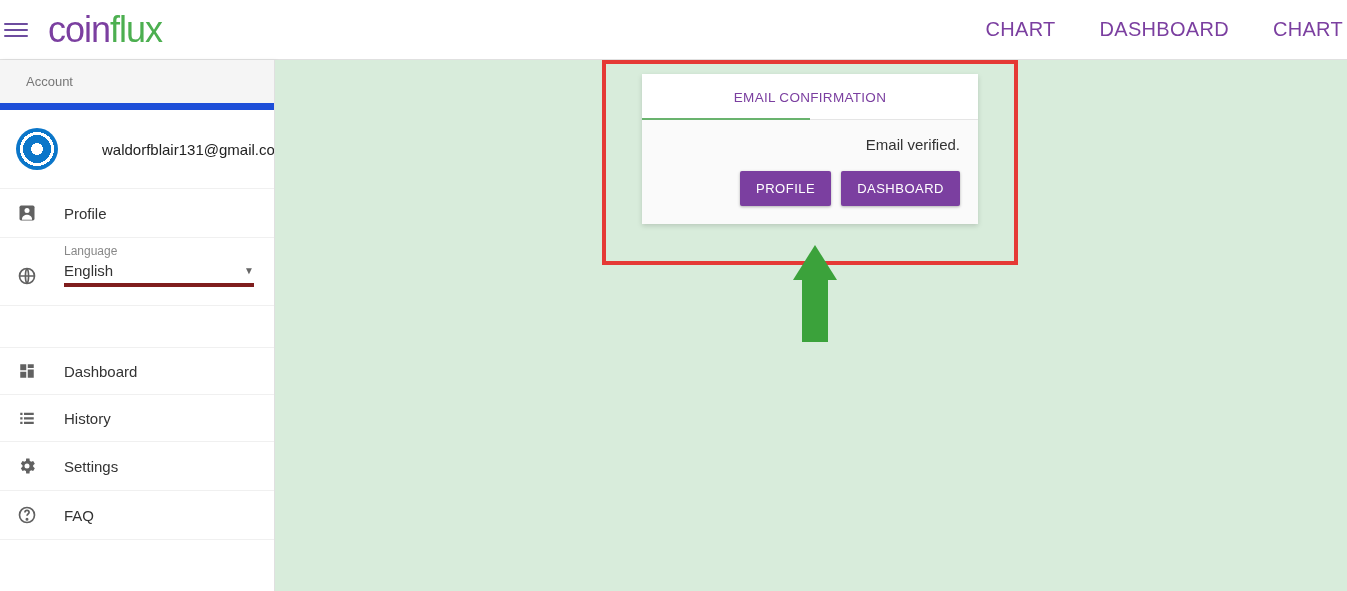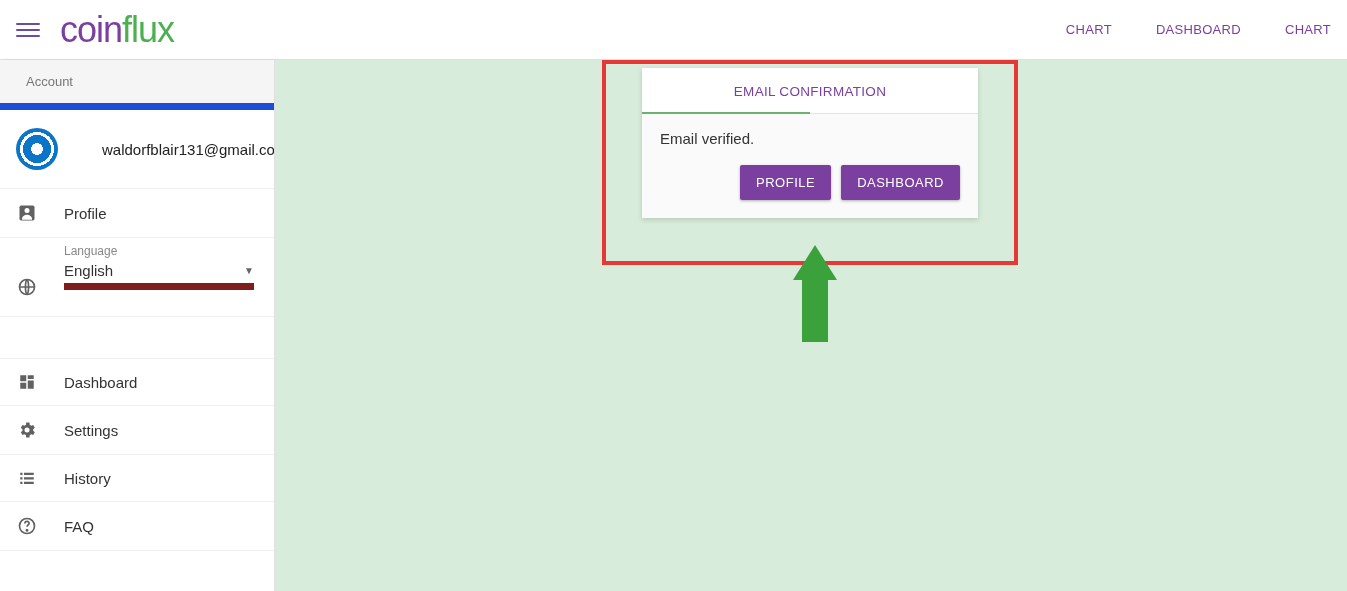--- a/index.html
+++ b/index.html
@@ -5,35 +5,35 @@
   * { box-sizing: border-box; margin: 0; padding: 0; }
   html, body { height: 100%; font-family: Arial, Helvetica, sans-serif; font-size: 15px; color: #333; }
   body { width: 1347px; height: 591px; overflow: hidden; background: #fff; position: relative; }
 
   
   .header {
     height: 60px;
     border-bottom: 1px solid #e0e0e0;
     display: flex;
     align-items: center;
-    padding: 0 16px;
+    padding: 0 4px;
     background: #fff;
   }
   .hamburger {
     width: 24px; height: 24px;
     display: flex; flex-direction: column; justify-content: center; gap: 4px;
     cursor: pointer;
     margin-right: 20px;
   }
   .hamburger span { height: 2px; background: #6d4c9f; border-radius: 1px; width: 100%; }
   .logo { font-size: 36px; font-weight: 400; letter-spacing: -1px; }
   .logo .p1 { color: #7b3fa0; }
   .logo .p2 { color: #4caf50; }
   .nav { margin-left: auto; display: flex; gap: 44px; }
-  .nav a { color: #7b3fa0; text-decoration: none; font-size: 13px; letter-spacing: 0.3px; cursor: pointer; }
+  .nav a { color: #7b3fa0; text-decoration: none; font-size: 20px; letter-spacing: 0.3px; cursor: pointer; }
 
   
   .layout { display: flex; height: calc(100% - 60px); }
 
   
   .sidebar {
     width: 275px;
     border-right: 1px solid #e0e0e0;
     background: #fff;
     overflow: hidden;
@@ -58,25 +58,25 @@
   .sidebar-item.account-row { padding: 18px 16px; }
   .sidebar-item .icon { width: 22px; display: flex; align-items: center; justify-content: center; color: #616161; }
   .sidebar-item .label { color: #333; font-size: 15px; }
   .avatar {
     width: 42px; height: 42px; border-radius: 50%;
     display: inline-block;
     background: radial-gradient(circle at center, #fff 0 6px, #0b76c9 6px 14px, #fff 14px 17px, #0b76c9 17px);
     flex-shrink: 0;
   }
   .account-email { font-size: 15px; color: #222; margin-left: 18px; }
-  .lang-block { padding: 6px 16px 26px 64px; border-bottom: 1px solid #f0f0f0; }
+  .lang-block { padding: 6px 16px 18px 64px; border-bottom: 1px solid #f0f0f0; }
   .lang-label { font-size: 12px; color: #888; margin-bottom: 4px; }
   .lang-select {
     display: flex; justify-content: space-between; align-items: center;
-    border-bottom: 7px solid #7f1d1d; padding-bottom: 4px; width: 190px;
+    border-bottom: 4px solid #7f1d1d; padding-bottom: 4px; width: 190px;
     cursor: pointer; color: #333;
   }
   .lang-select .arrow { font-size: 10px; color: #666; }
 
   
   .main {
     flex: 1;
     background: #d8ecdb;
     position: relative;
   }
@@ -88,21 +88,21 @@
     top: 0px;
     width: 416px;
     height: 205px;
     border: 4px solid #e53935;
     pointer-events: none;
   }
 
   
   .card {
     position: absolute;
-    left: 367px; top: 8px;
+    left: 367px; top: 14px;
     width: 336px;
     background: #fff;
     box-shadow: 0 2px 5px rgba(0,0,0,0.15);
   }
   .card-tab {
     text-align: center;
     color: #7b3fa0;
     font-size: 13.5px;
     letter-spacing: 0.3px;
     padding: 16px 0 14px;
@@ -111,21 +111,21 @@
   }
   .card-tab::after {
     content: "";
     position: absolute; left: 0; bottom: -1px;
     width: 50%; height: 2px; background: #69b36e;
   }
   .card-body {
     background: #fafafa;
     padding: 16px 18px 18px;
   }
-  .card-msg { color: #333; font-size: 15px; margin-bottom: 18px; }
+  .card-msg { color: #333; font-size: 15px; margin-bottom: 18px; text-align: right; }
   .card-actions { display: flex; justify-content: flex-end; gap: 10px; }
   .btn {
     background: #7b3fa0;
     color: #fff;
     border: none;
     padding: 10px 16px;
     font-size: 13px;
     letter-spacing: 0.5px;
     cursor: pointer;
     border-radius: 2px;
@@ -221,39 +221,39 @@
             <rect x="13" y="3" width="8" height="5"></rect>
             <rect x="13" y="10" width="8" height="11"></rect>
             <rect x="3" y="13" width="8" height="8"></rect>
           </svg>
       </span>
       <span class="label">Dashboard</span>
     </div>
 
     <div class="sidebar-item">
       <span class="icon">
-        <svg width="20" height="20" viewBox="0 0 24 24" fill="#616161">
-            <path d="M19.4 13a7.8 7.8 0 000-2l2-1.6-2-3.4-2.4.9a7.6 7.6 0 00-1.7-1L15 3h-4l-.3 2.9a7.6 7.6 0 00-1.7 1l-2.4-.9-2 3.4L6.6 11a7.8 7.8 0 000 2l-2 1.6 2 3.4 2.4-.9a7.6 7.6 0 001.7 1L11 21h4l.3-2.9a7.6 7.6 0 001.7-1l2.4.9 2-3.4zM12 15a3 3 0 110-6 3 3 0 010 6z"></path>
-          </svg>
-      </span>
-      <span class="label">Settings</span>
-    </div>
-
-    <div class="sidebar-item">
-      <span class="icon">
         <svg width="18" height="18" viewBox="0 0 24 24" fill="#616161">
             <rect x="3" y="5" width="3" height="3"></rect>
             <rect x="8" y="5" width="13" height="3"></rect>
             <rect x="3" y="11" width="3" height="3"></rect>
             <rect x="8" y="11" width="13" height="3"></rect>
             <rect x="3" y="17" width="3" height="3"></rect>
             <rect x="8" y="17" width="13" height="3"></rect>
           </svg>
       </span>
       <span class="label">History</span>
+    </div>
+
+    <div class="sidebar-item">
+      <span class="icon">
+        <svg width="20" height="20" viewBox="0 0 24 24" fill="#616161">
+            <path d="M19.4 13a7.8 7.8 0 000-2l2-1.6-2-3.4-2.4.9a7.6 7.6 0 00-1.7-1L15 3h-4l-.3 2.9a7.6 7.6 0 00-1.7 1l-2.4-.9-2 3.4L6.6 11a7.8 7.8 0 000 2l-2 1.6 2 3.4 2.4-.9a7.6 7.6 0 001.7 1L11 21h4l.3-2.9a7.6 7.6 0 001.7-1l2.4.9 2-3.4zM12 15a3 3 0 110-6 3 3 0 010 6z"></path>
+          </svg>
+      </span>
+      <span class="label">Settings</span>
     </div>
 
     <div class="sidebar-item">
       <span class="icon">
         <svg width="20" height="20" viewBox="0 0 24 24" fill="none" stroke="#616161" stroke-width="2">
             <circle cx="12" cy="12" r="9"></circle>
             <path d="M9.5 9a2.5 2.5 0 015 0c0 1.5-2.5 2-2.5 4"></path>
             <circle cx="12" cy="17" r="0.8" fill="#616161"></circle>
           </svg>
       </span>

